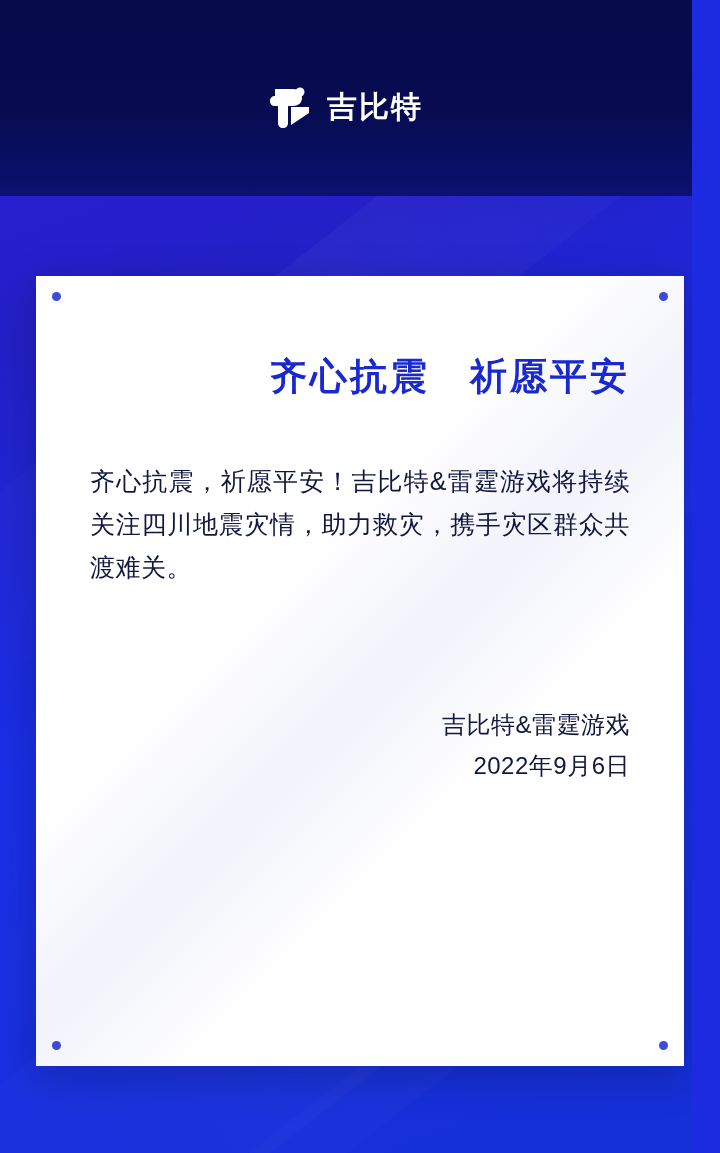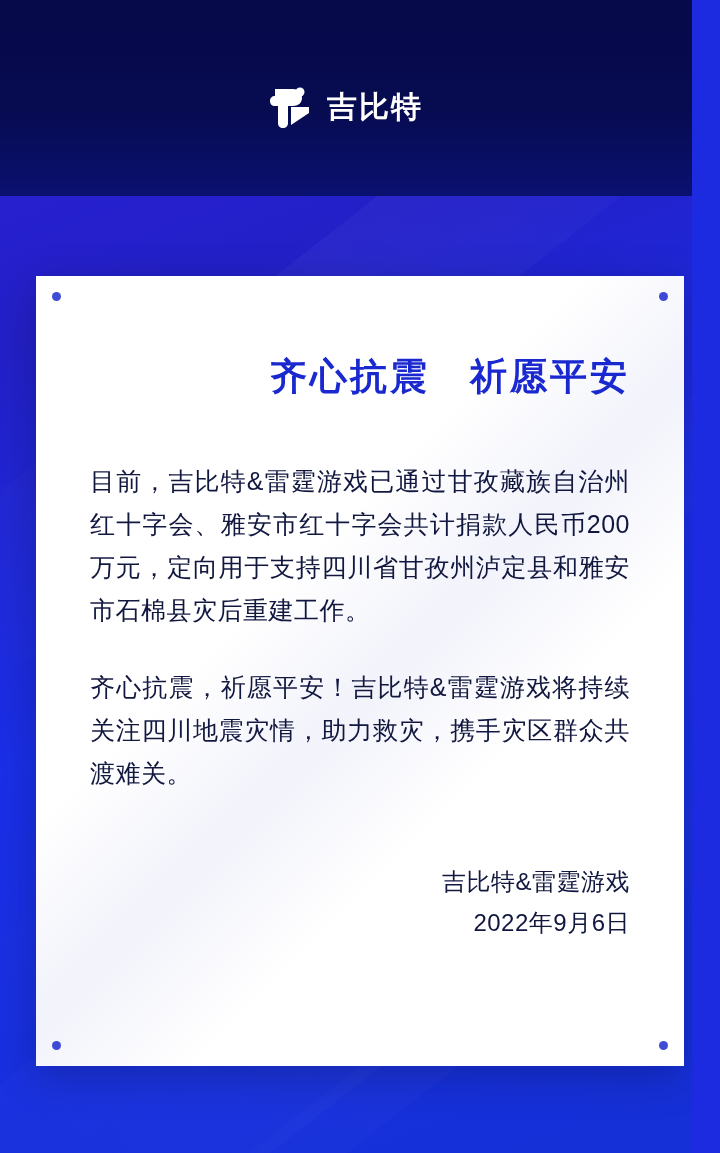--- a/index.html
+++ b/index.html
@@ -104,21 +104,21 @@
   .para {
     color:#11173f;
     font-size:25px;
     line-height:1.72;
     letter-spacing:0.5px;
     margin-bottom:34px;
     text-align:justify;
   }
   .para:last-of-type { margin-bottom:0; }
   .sign {
-    margin-top:67px;
+    margin-top:116px;
     text-align:right;
     color:#11173f;
     font-size:24px;
     line-height:1.7;
     letter-spacing:0.5px;
   }
 </style>
 </head>
 <body>
 
@@ -149,21 +149,20 @@
 
   <div class="card-wrap">
     <div class="card">
       <span class="screw tl"></span>
       <span class="screw tr"></span>
       <span class="screw bl"></span>
       <span class="screw br"></span>
 
       <h1 class="card-title">齐心抗震　祈愿平安</h1>
 
-      <p class="para">目前，吉比特&amp;雷霆游戏已通过甘孜藏族自治州红十字会、雅安市红十字会共计捐款人民币200万元，定向用于支持四川省甘孜州泸定县和雅安市石棉县灾后重建工作。</p>
       <p class="para">齐心抗震，祈愿平安！吉比特&amp;雷霆游戏将持续关注四川地震灾情，助力救灾，携手灾区群众共渡难关。</p>
 
       <div class="sign">
         <div>吉比特&amp;雷霆游戏</div>
         <div>2022年9月6日</div>
       </div>
     </div>
   </div>
 
 </div>

